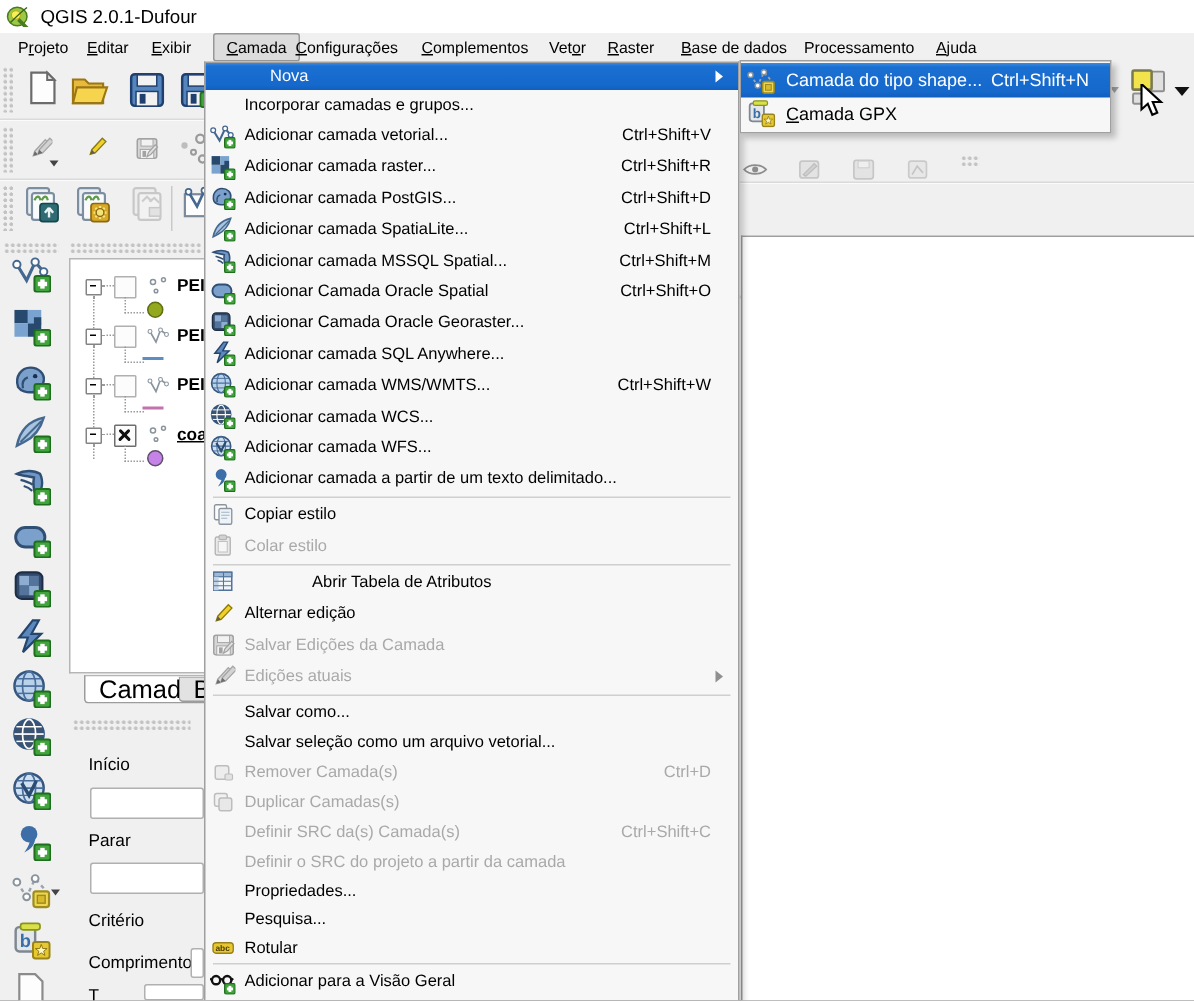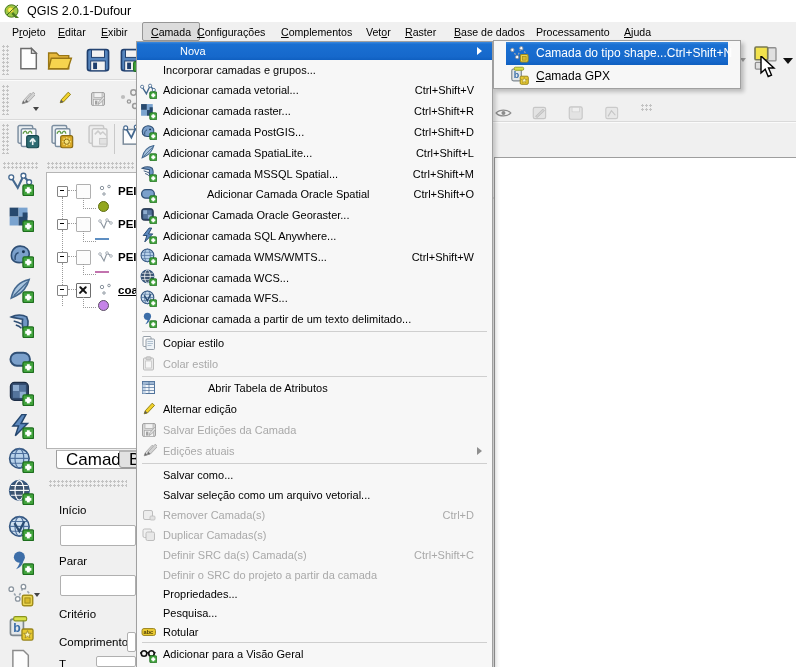--- a/index.html
+++ b/index.html
@@ -71,21 +71,21 @@
   .m-row .ms{margin-right:18px;white-space:nowrap;}
   .m-row.dis .ml,.m-row.dis .ms{color:#a9a9a9;}
   .m-row.sel{background:linear-gradient(180deg,#3c8ade 0%,#1a70d2 12%,#1668cb 82%,#0f5fc0 100%);padding-left:20px;}
   .m-row.sel .ml{color:#fff;}
   .m-sep{position:relative;}
   .m-sep:after{content:"";position:absolute;left:5px;right:5px;top:50%;height:1px;background:#cfcfcf;}
   .sub-arrow{width:0;height:0;border-top:4px solid transparent;border-bottom:4px solid transparent;border-left:5px solid #000;position:absolute;right:10px;top:50%;margin-top:-4px;}
   .sub-arrow.white{border-left-color:#fff;}
   .sub-arrow.gray{border-left-color:#8f8f8f;}
   
-  .submenu{position:absolute;left:493px;top:40px;width:248px;background:#f7f7f7;border:1px solid #a0a0a0;box-sizing:border-box;box-shadow:3px 3px 4px rgba(0,0,0,.22);padding:1px 12px;}
+  .submenu{position:absolute;left:493px;top:40px;width:248px;background:#f7f7f7;border:1px solid #a0a0a0;box-sizing:border-box;box-shadow:3px 3px 4px rgba(0,0,0,.22);padding:1px 0;}
   .sm-row{height:22.5px;display:flex;align-items:center;padding-left:4px;box-sizing:border-box;font-size:12px;}
   .sm-row .mi{width:19px;height:19px;flex:none;display:flex;align-items:center;justify-content:center;margin-right:7px;}
   .sm-row .ml{flex:1;white-space:nowrap;}
   .sm-row .ms{margin-right:14px;}
   .sm-row.sel{background:linear-gradient(180deg,#3c8ade 0%,#1a70d2 12%,#1668cb 82%,#0f5fc0 100%);color:#fff;}
   .sm-row .u{text-decoration:underline;text-underline-offset:1px;}
   
   .cursor{position:absolute;left:760px;top:56px;width:22px;height:24px;z-index:99;}
 </style>
 </head>
@@ -667,21 +667,21 @@
               <g>
                 <rect x="9.2" y="9.2" width="6.6" height="6.6" rx="1" fill="#41a33c" stroke="#1e6e1e" stroke-width=".8"></rect>
                 <rect x="11.6" y="10.6" width="1.8" height="3.8" fill="#fff"></rect>
                 <rect x="10.6" y="11.6" width="3.8" height="1.8" fill="#fff"></rect>
               </g>
             </svg>
           </span>
           <span class="ml">Adicionar camada MSSQL Spatial...</span>
           <span class="ms">Ctrl+Shift+M</span>
         </div>
-        <div class="m-row" style="height: 20.8px; text-align: center;">
+        <div class="m-row" style="height: 20.8px;">
           <span class="mi">
             <svg width="17" height="17" viewBox="0 0 16 16">
               <rect x="1.5" y="3.5" width="12" height="8" rx="4" fill="#7ba0cb" stroke="#2f4f75" stroke-width="1.2"></rect>
               <g>
                 <rect x="9.2" y="9.2" width="6.6" height="6.6" rx="1" fill="#41a33c" stroke="#1e6e1e" stroke-width=".8"></rect>
                 <rect x="11.6" y="10.6" width="1.8" height="3.8" fill="#fff"></rect>
                 <rect x="10.6" y="11.6" width="3.8" height="1.8" fill="#fff"></rect>
               </g>
             </svg>
           </span>

